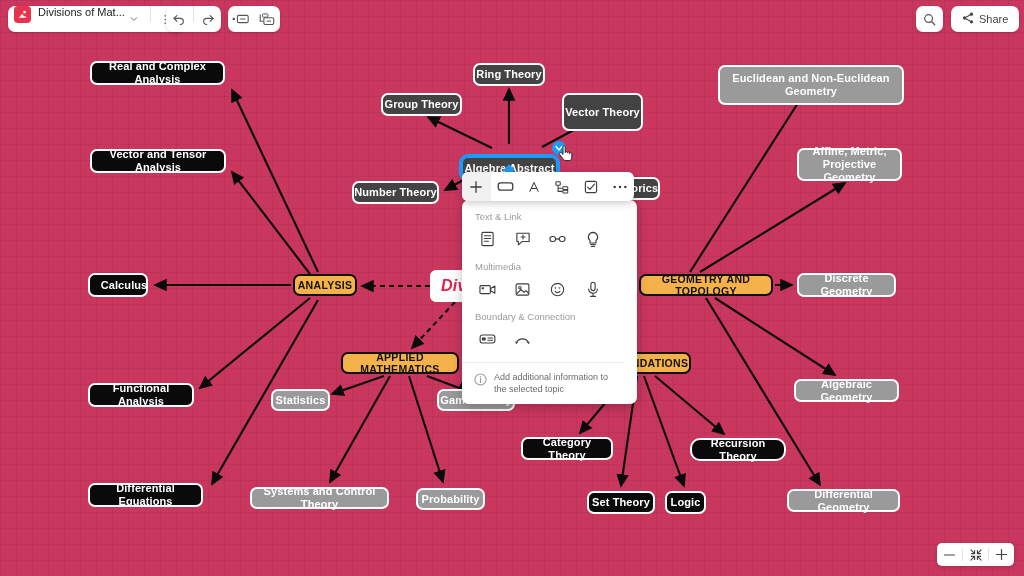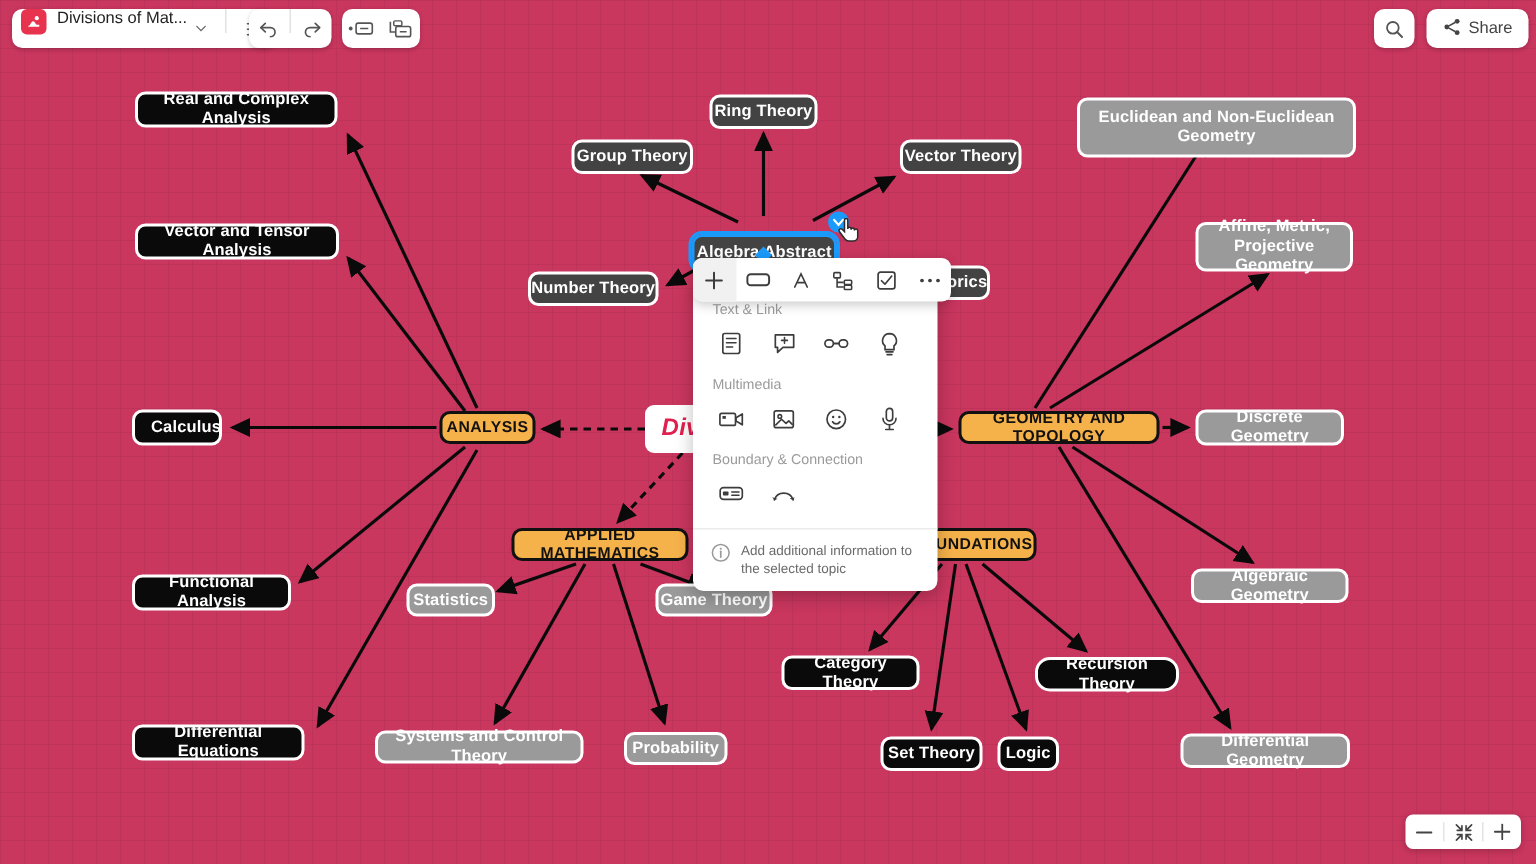--- a/index.html
+++ b/index.html
@@ -107,24 +107,24 @@
     box-shadow:0 2px 8px rgba(0,0,0,.22);
   }
   .ft-item{
     flex:1;height:29px;display:flex;align-items:center;justify-content:center;
     cursor:pointer;
   }
   .ft-item.active{background:#f1f1f1;border-radius:6px 0 0 6px;}
 
   
   .panel{
-    position:absolute;left:462px;top:190px;width:163px;
+    position:absolute;left:462px;top:200px;width:163px;
     background:#ffffff;border-radius:7px;z-index:49;
     box-shadow:0 3px 12px rgba(0,0,0,.25);
-    padding:8px 0 0 0;
+    padding:8px 12px 0 0;
   }
   .panel-group-title{
     font-size:9.5px;color:#9b9b9b;padding:3px 13px 2px 13px;
   }
   .panel-row{
     display:flex;align-items:center;justify-content:flex-start;
     padding:2px 8px 6px 8px;
   }
   .panel-icon{
     width:35px;height:26px;display:flex;align-items:center;justify-content:center;
@@ -204,21 +204,21 @@
 
   <div id="nodes-layer">
       <div class="node black" style="left: 90px; top: 61px; width: 135px; height: 24px;">Real and Complex Analysis</div>
       <div class="node black" style="left: 90px; top: 149px; width: 136px; height: 24px;">Vector and Tensor Analysis</div>
       <div class="node black" style="left: 88px; top: 273px; width: 60px; height: 24px; padding-left: 12px;">Calculus</div>
       <div class="node black" style="left: 88px; top: 383px; width: 106px; height: 24px;">Functional Analysis</div>
       <div class="node black" style="left: 88px; top: 483px; width: 115px; height: 24px;">Differential Equations</div>
       <div class="node or" style="left: 293px; top: 274px; width: 64px; height: 22px;">ANALYSIS</div>
       <div class="node dark" style="left: 381px; top: 93px; width: 81px; height: 23px;">Group Theory</div>
       <div class="node dark" style="left: 473px; top: 63px; width: 72px; height: 23px;">Ring Theory</div>
-      <div class="node dark" style="left: 562px; top: 93px; width: 81px; height: 23px; margin-left: 38px;">Vector Theory</div>
+      <div class="node dark" style="left: 562px; top: 93px; width: 81px; height: 38px;">Vector Theory</div>
       <div class="node dark" style="left: 352px; top: 181px; width: 87px; height: 23px;">Number Theory</div>
       <div class="node dark" style="left: 578px; top: 177px; width: 82px; height: 23px;">Combinatorics</div>
       <div class="node or" style="left: 341px; top: 352px; width: 118px; height: 22px;">APPLIED MATHEMATICS</div>
       <div class="node gray" style="left: 271px; top: 389px; width: 59px; height: 22px;">Statistics</div>
       <div class="node gray" style="left: 437px; top: 389px; width: 78px; height: 22px;">Game Theory</div>
       <div class="node gray" style="left: 250px; top: 487px; width: 139px; height: 22px;">Systems and Control Theory</div>
       <div class="node gray" style="left: 416px; top: 488px; width: 69px; height: 22px;">Probability</div>
       <div class="node or" style="left: 606px; top: 352px; width: 85px; height: 22px;">FOUNDATIONS</div>
       <div class="node black" style="left: 521px; top: 437px; width: 92px; height: 23px;">Category Theory</div>
       <div class="node black" style="left: 690px; top: 438px; width: 96px; height: 23px; border-radius: 10px;">Recursion Theory</div>

